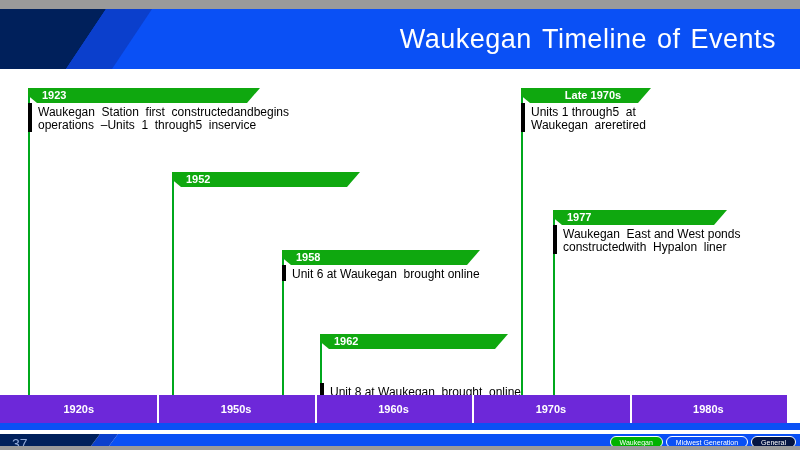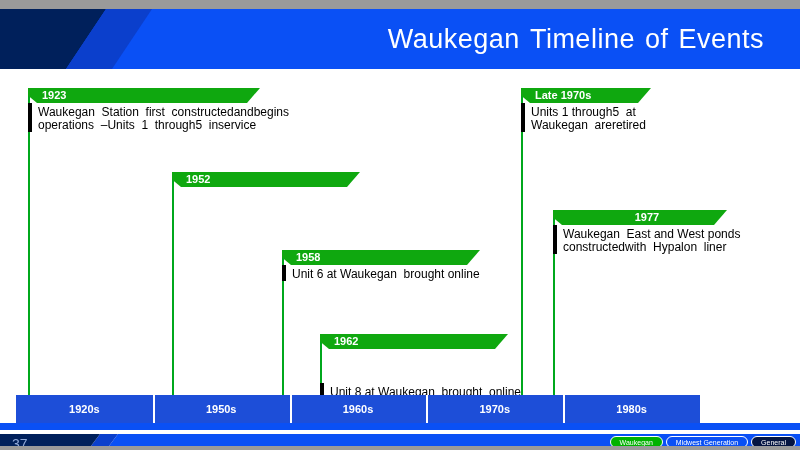--- a/index.html
+++ b/index.html
@@ -56,21 +56,21 @@
     transform: translateY(-50%);
     color: #ffffff;
     font-size: 27px;
     font-weight: 400;
     letter-spacing: 0.5px;
     white-space: nowrap;
     font-family: "Liberation Sans Narrow", "Liberation Sans", sans-serif;
     transform-origin: right center;
   }
   .hdr-title span { margin-right: 10px; }
-  .hdr-title span:last-child { margin-right: 12px; }
+  .hdr-title span:last-child { margin-right: 0; }
 
   
   .plot {
     position: absolute;
     left: 0; top: 69px;
     width: 800px; height: 230px;
   }
 
   
   .vline {
@@ -102,23 +102,23 @@
     font-size: 12px;
     line-height: 13px;
     color: #000000;
     white-space: pre;
     font-family: "Liberation Sans Narrow", "Liberation Sans", sans-serif;
   }
 
   
   .axis {
     position: absolute;
-    left: 16px; top: 395px;
-    width: 684px; height: 28px;
-    background: #1d4ed8;
+    left: 0; top: 395px;
+    width: 787px; height: 28px;
+    background: #6d28d9;
     display: flex;
   }
   .axis-cell {
     flex: 1 1 0;
     position: relative;
     color: #ffffff;
     font-size: 11px;
     font-weight: bold;
     display: flex;
     align-items: center;
@@ -235,27 +235,27 @@
         <div class="event-banner" style="width: 198px;">1958</div>
         <div class="event-body" style="width: 198px;">Unit 6 at Waukegan  brought online</div>
       </div>
       <div class="vline" style="left: 320px; top: 265px; height: 61px;"></div>
       <div class="event" style="left: 320px; top: 265px; width: 188px;">
         <div class="event-banner" style="width: 188px;">1962</div>
         <div class="event-body" style="width: 188px; margin-top: 34px;">Unit 8 at Waukegan  brought  online</div>
       </div>
       <div class="vline" style="left: 521px; top: 19px; height: 307px;"></div>
       <div class="event" style="left: 521px; top: 19px; width: 130px;">
-        <div class="event-banner" style="width: 130px;">Late  1970s</div>
+        <div class="event-banner" style="width: 130px; text-align: center;">Late  1970s</div>
         <div class="event-body" style="width: 130px;">Units 1 through5  at
 Waukegan  areretired</div>
       </div>
       <div class="vline" style="left: 553px; top: 141px; height: 185px;"></div>
       <div class="event" style="left: 553px; top: 141px; width: 174px;">
-        <div class="event-banner" style="width: 174px; text-align: center;">1977</div>
+        <div class="event-banner" style="width: 174px;">1977</div>
         <div class="event-body" style="width: 174px;">Waukegan  East and West ponds
 constructedwith  Hypalon  liner</div>
       </div>
     </div>
 
   <div class="axis" id="axis-row">
       <div class="axis-cell">1920s</div>
       <div class="axis-cell">1950s</div>
       <div class="axis-cell">1960s</div>
       <div class="axis-cell">1970s</div>

